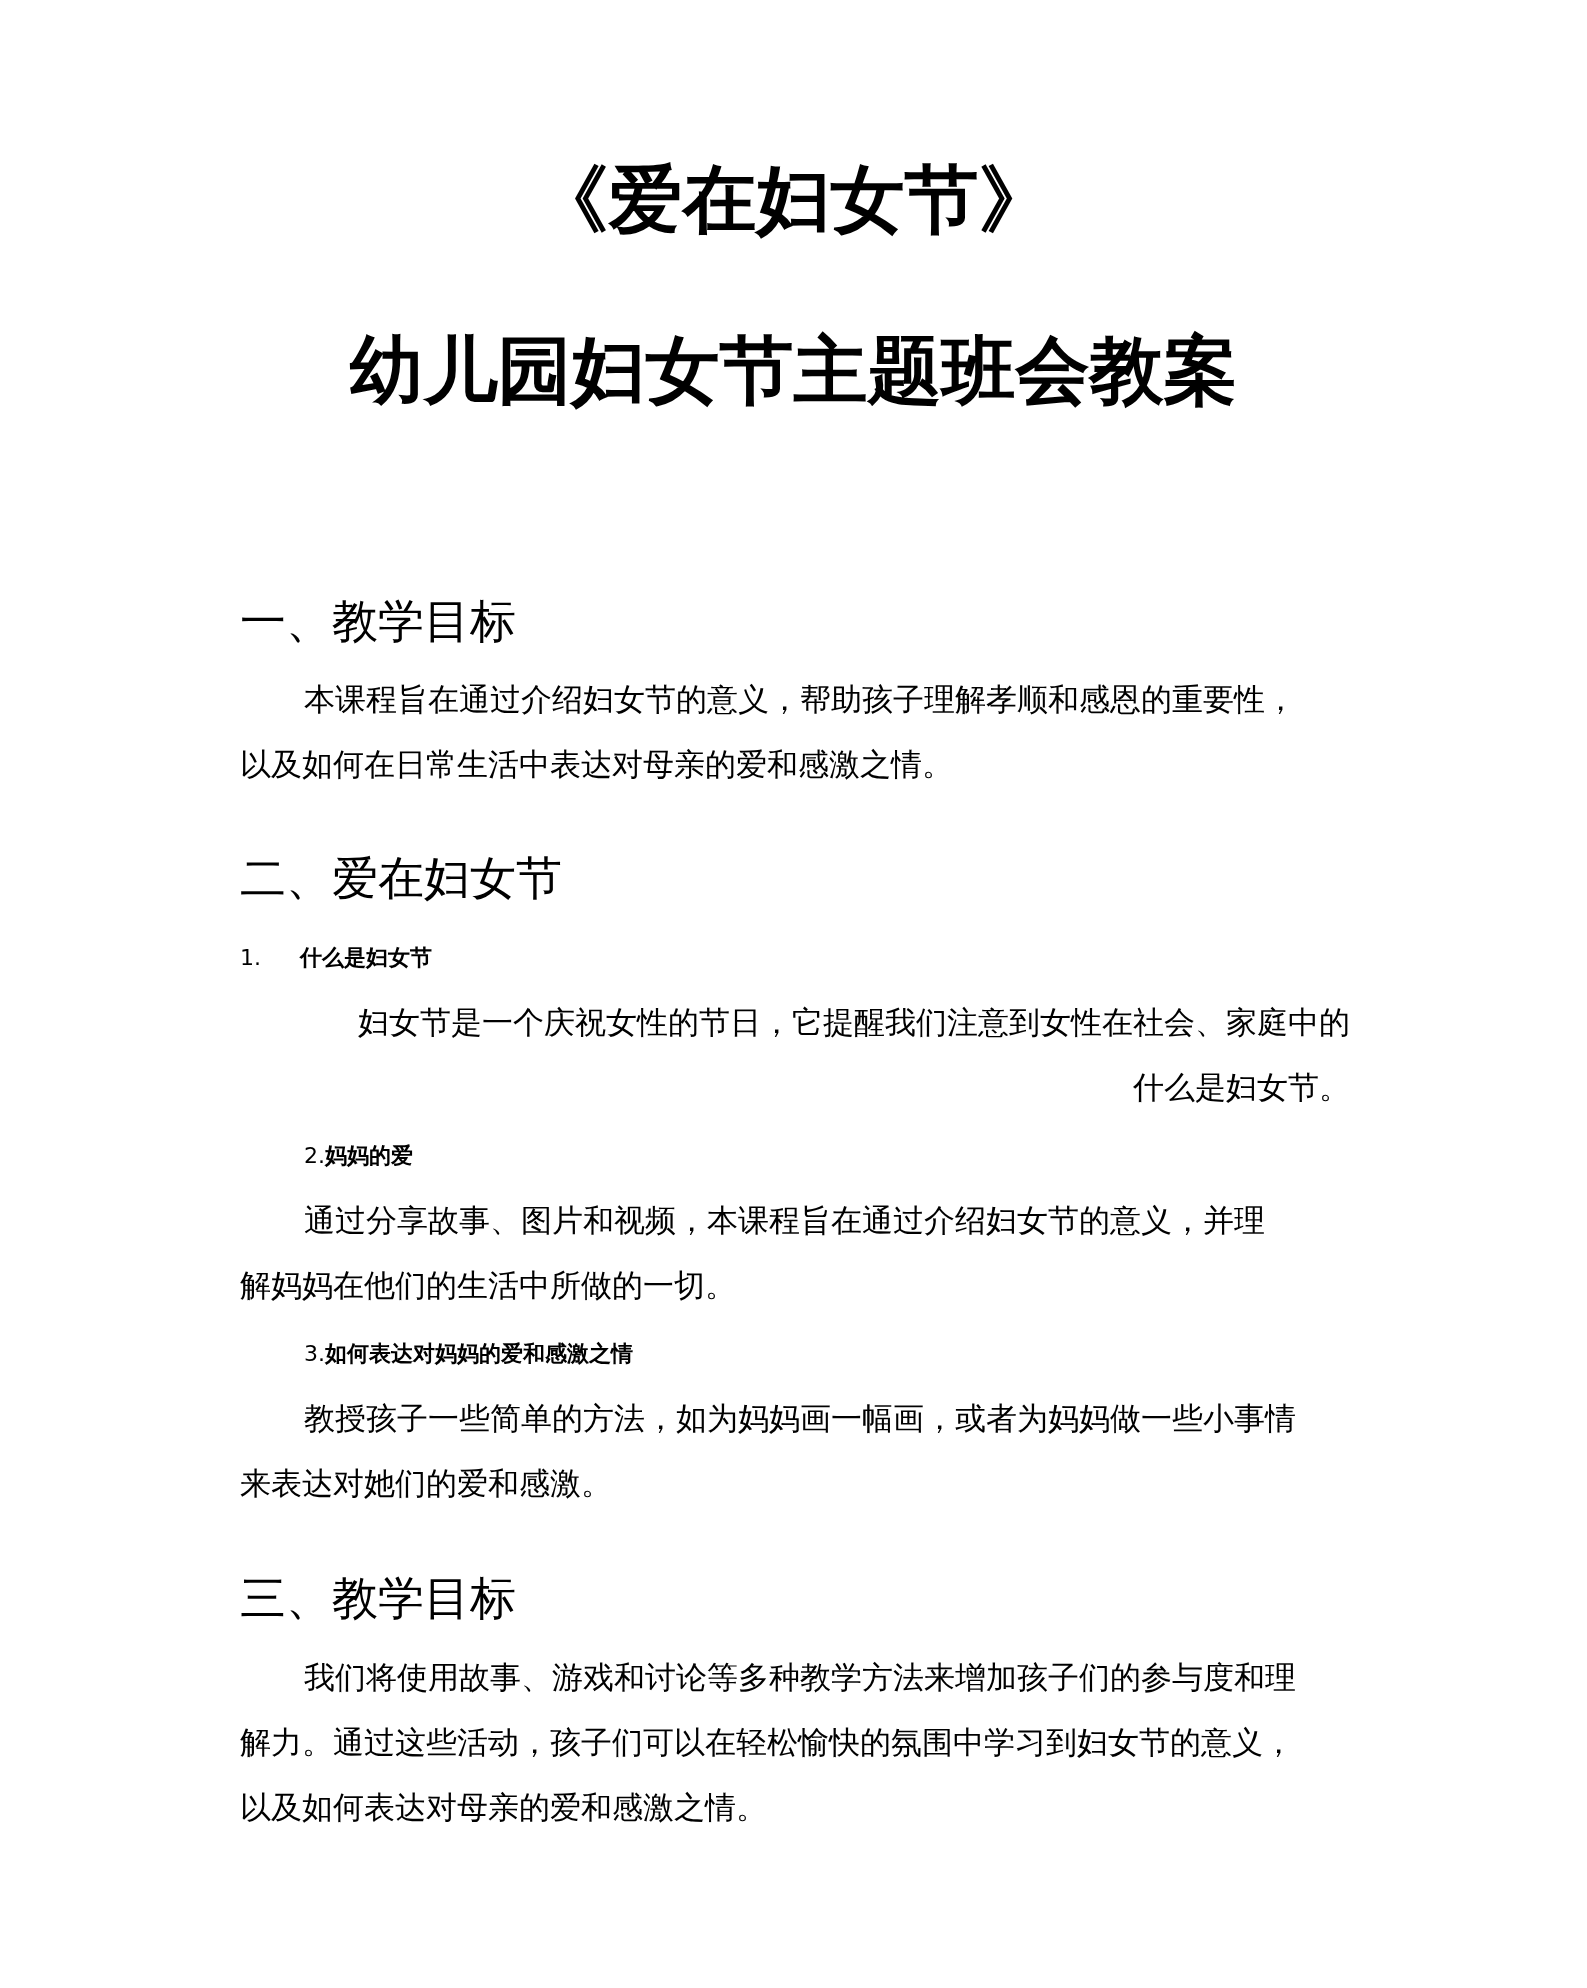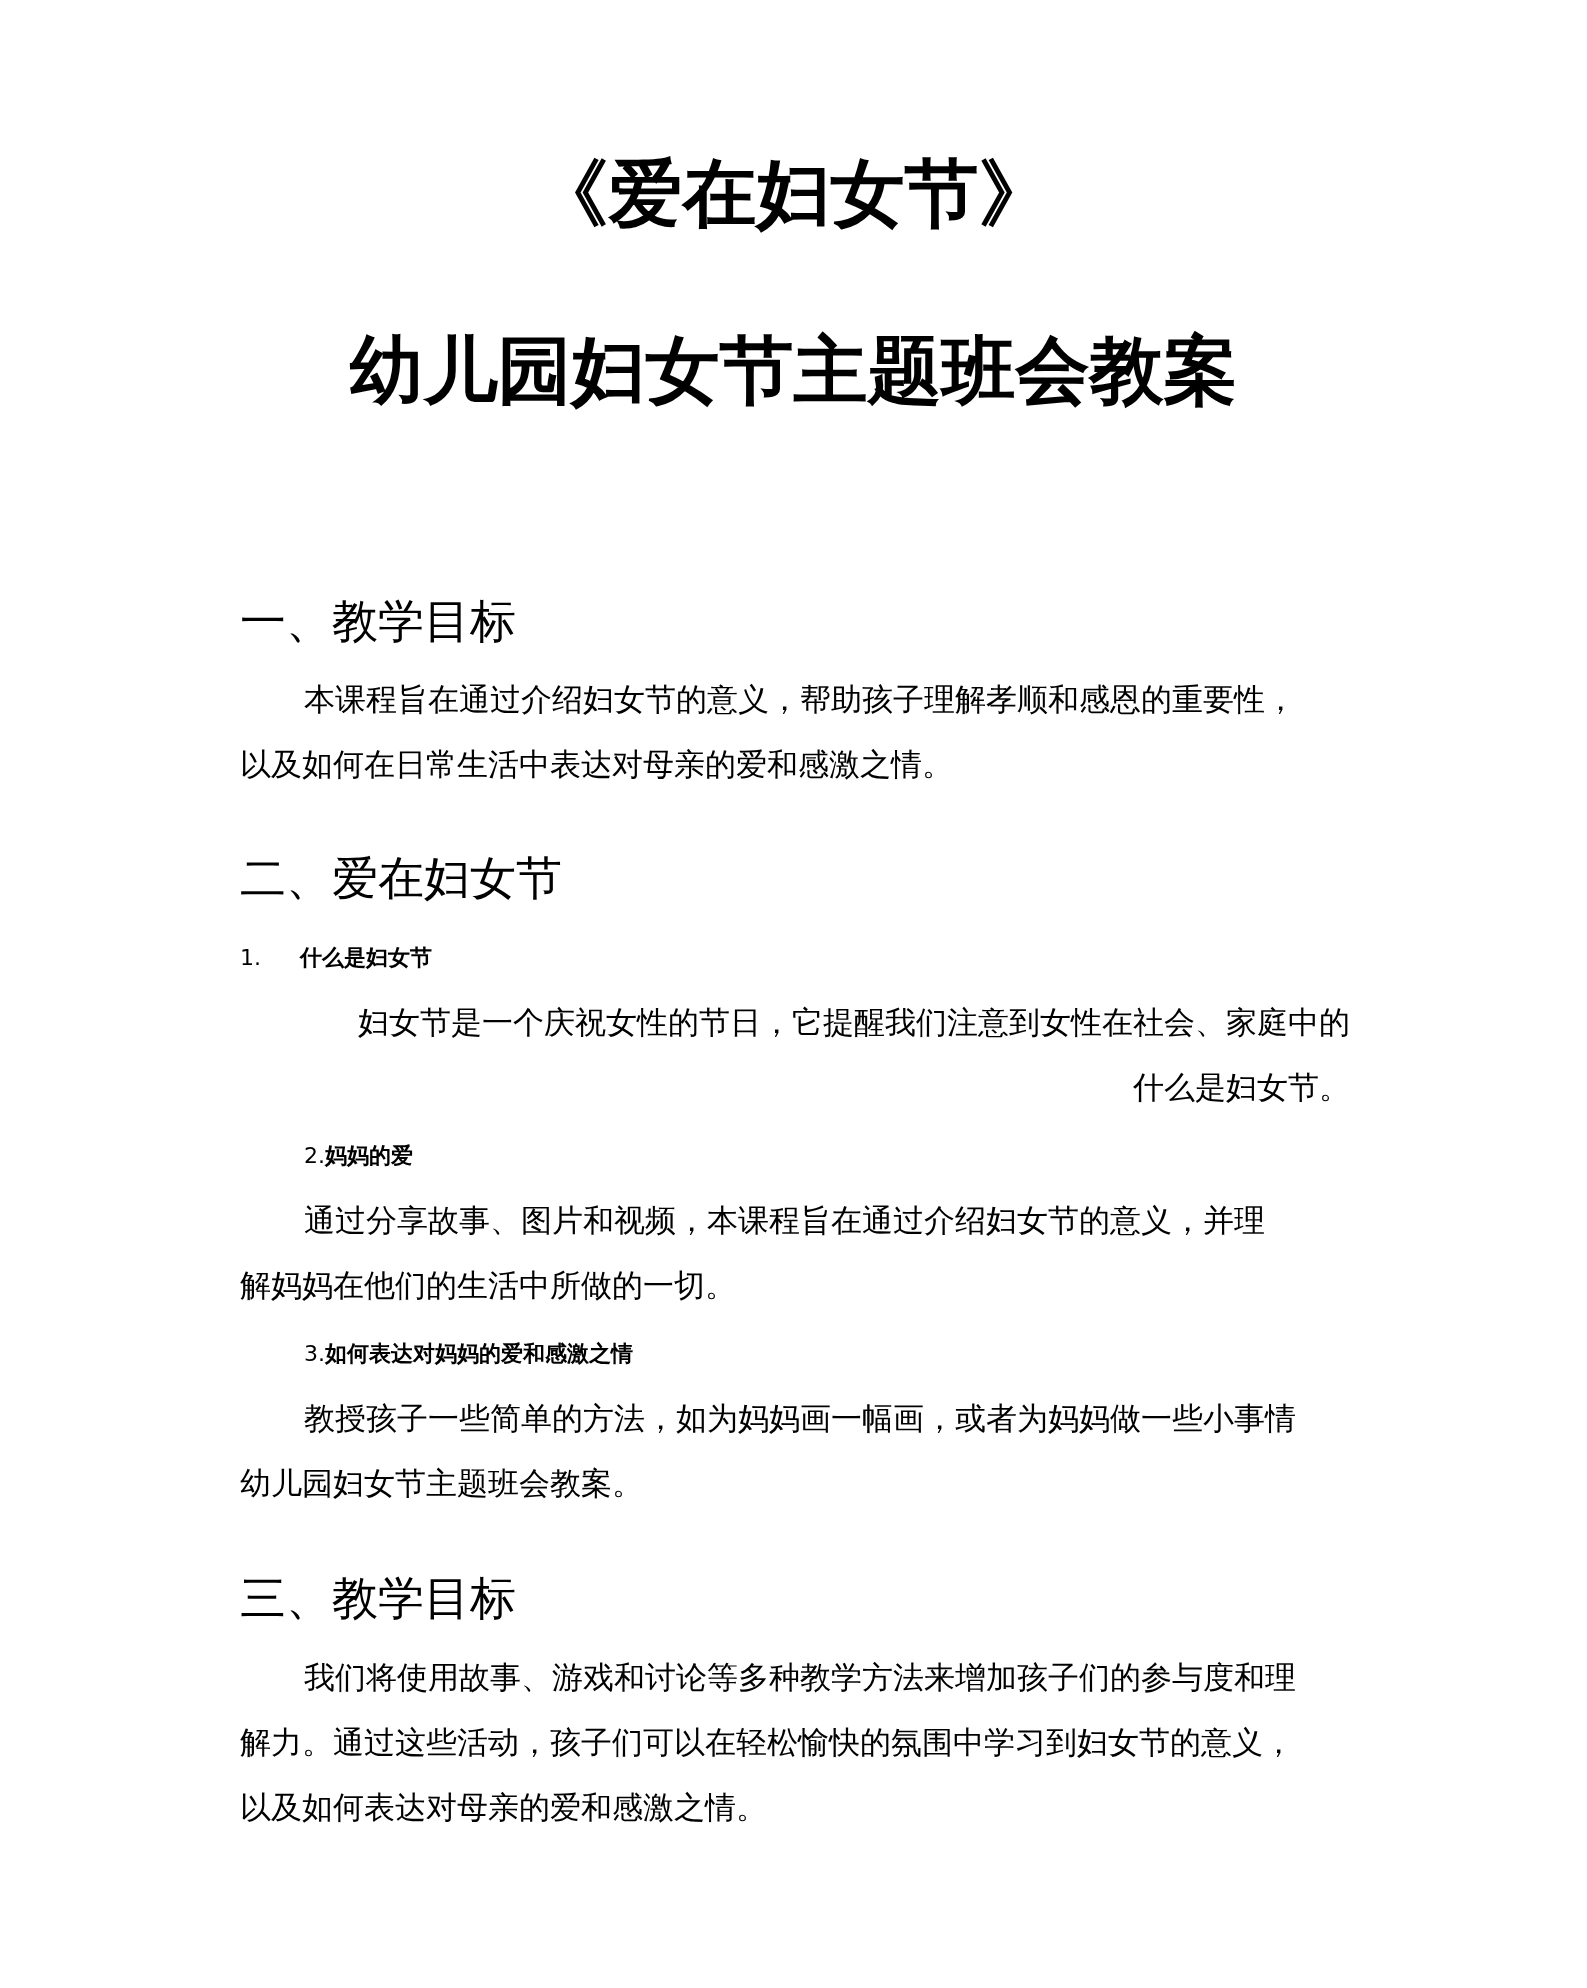--- a/index.html
+++ b/index.html
@@ -27,21 +27,21 @@
       position: absolute;
       left: 0;
       width: 1587px;
       text-align: center;
       font-weight: bold;
       font-size: 74px;
       line-height: 1;
       letter-spacing: 0px;
       white-space: nowrap;
     }
-    .title-1 { top: 156px; }
+    .title-1 { top: 162px; }
     .title-2 { top: 333px; }
 
     .section-heading {
       position: absolute;
       left: 240px;
       font-weight: normal;
       font-size: 46px;
       line-height: 1;
       white-space: nowrap;
     }
@@ -99,21 +99,21 @@
   <div class="para" style="top:1188px;">
     <span class="line indent">通过分享故事、图片和视频，本课程旨在通过介绍妇女节的意义，并理</span>
     <span class="line">解妈妈在他们的生活中所做的一切。</span>
   </div>
 
   <div class="sub-heading sub-3">
     <span class="num">3.</span><span class="text">如何表达对妈妈的爱和感激之情</span>
   </div>
   <div class="para" style="top:1386px;">
     <span class="line indent">教授孩子一些简单的方法，如为妈妈画一幅画，或者为妈妈做一些小事情</span>
-    <span class="line">幼儿园妇女节主题班会教案。</span>
+    <span class="line">来表达对她们的爱和感激。</span>
   </div>
 
   <div class="section-heading" style="top:1575px;">三、教学目标</div>
   <div class="para" style="top:1645px;">
     <span class="line indent">我们将使用故事、游戏和讨论等多种教学方法来增加孩子们的参与度和理</span>
     <span class="line">解力。通过这些活动，孩子们可以在轻松愉快的氛围中学习到妇女节的意义，</span>
     <span class="line">以及如何表达对母亲的爱和感激之情。</span>
   </div>
 
 </div>

